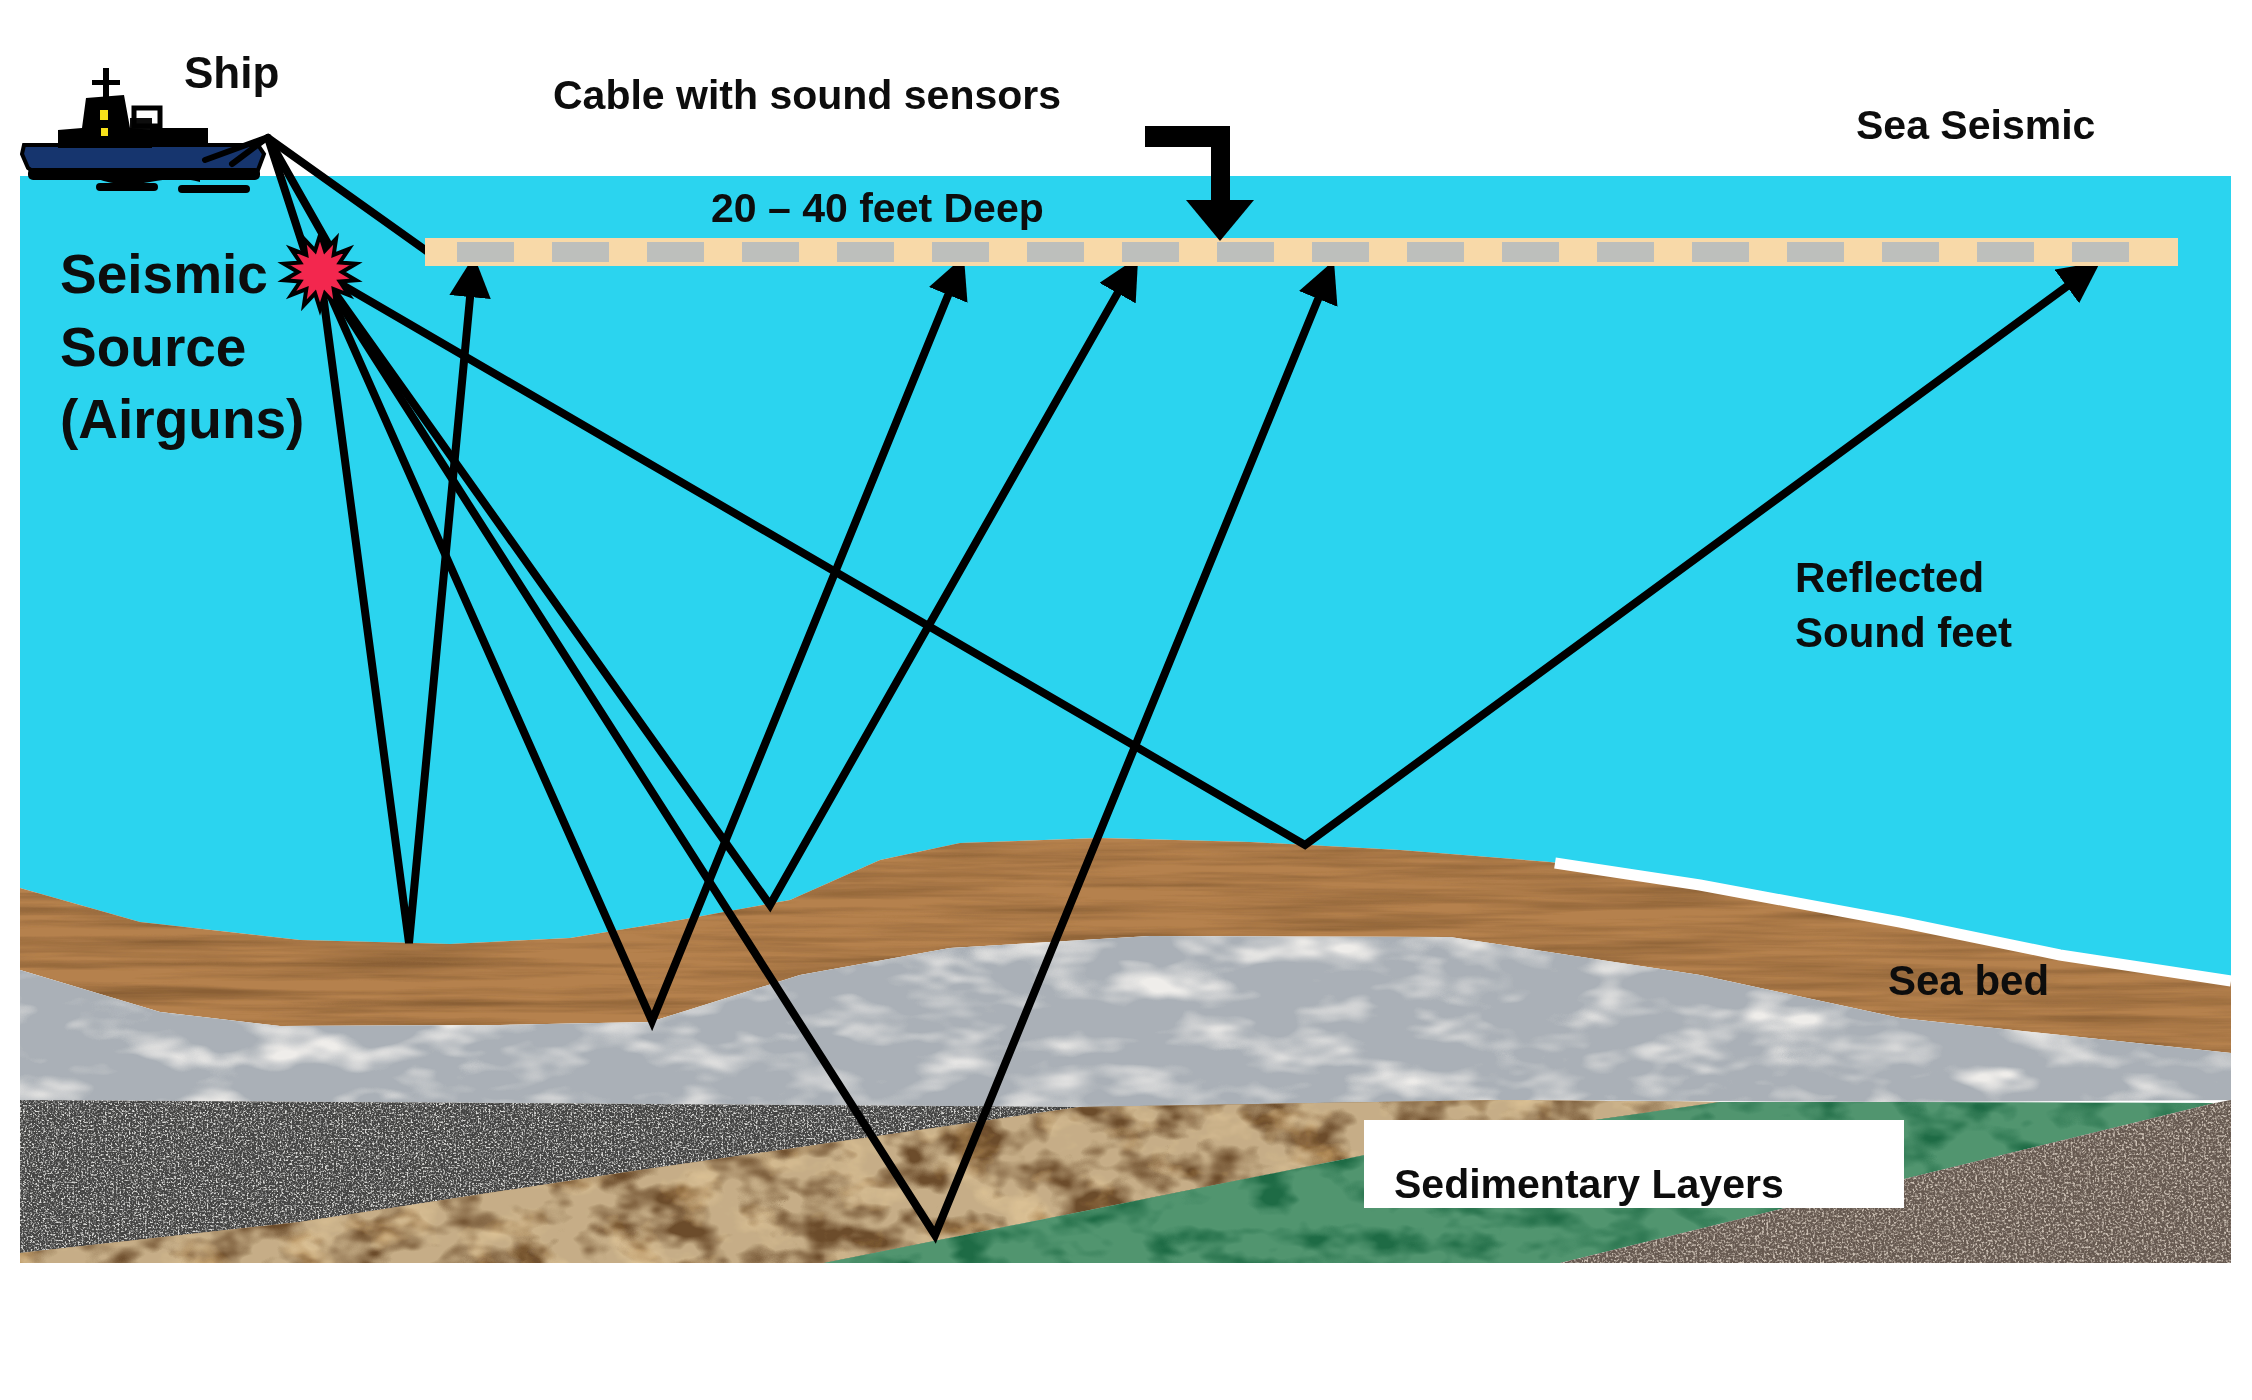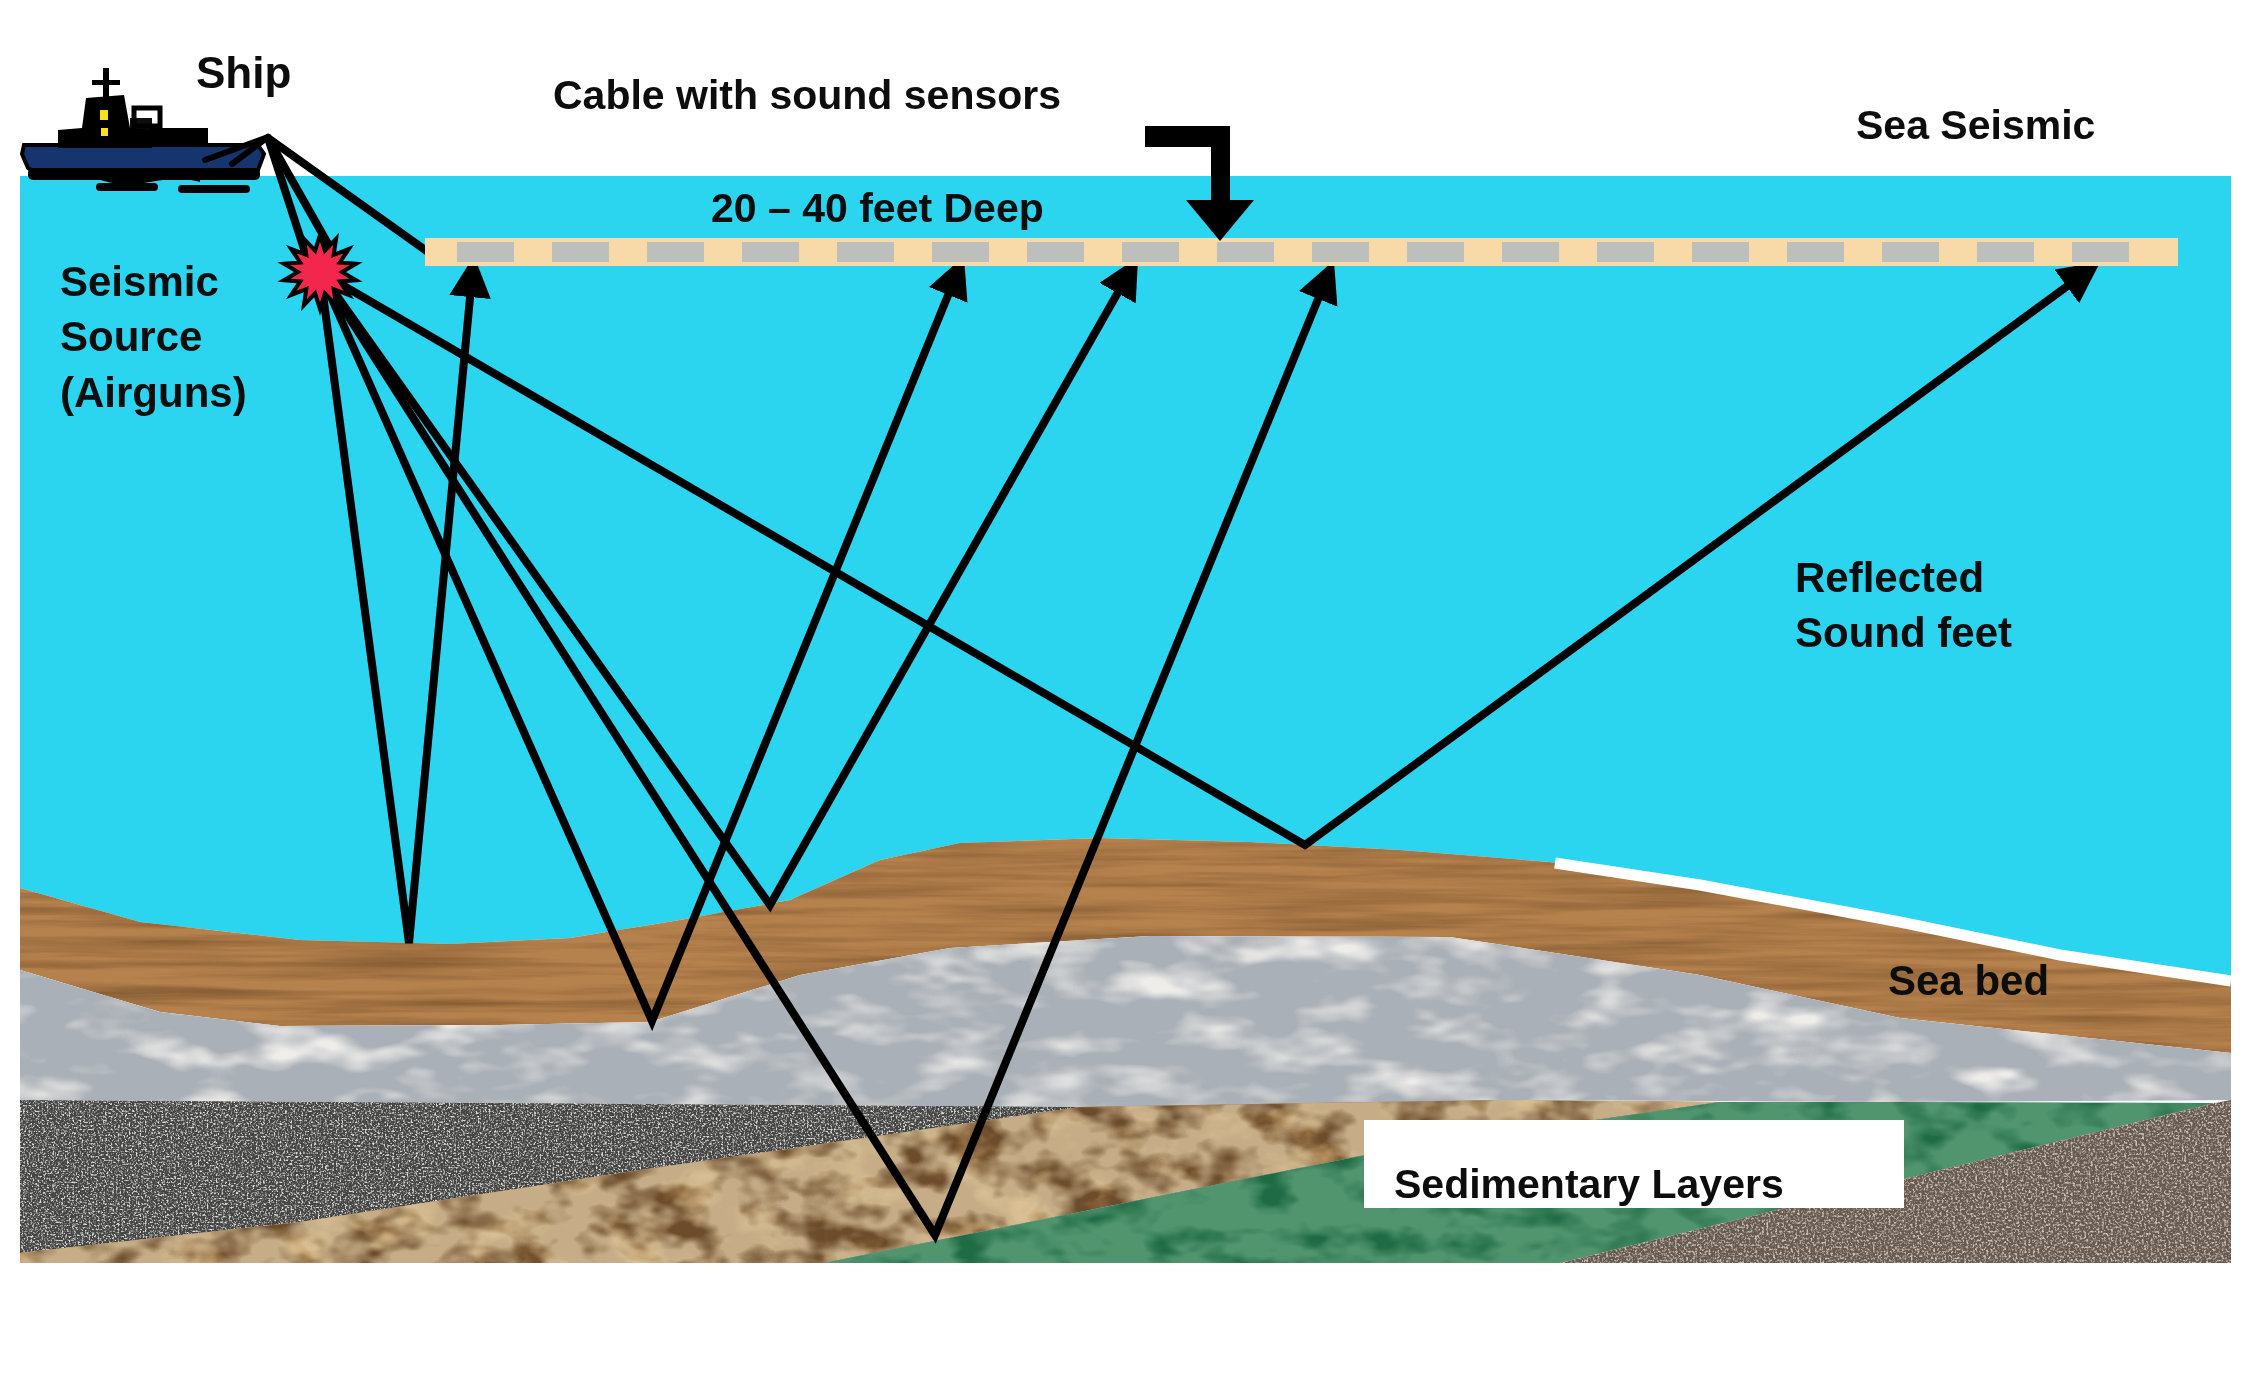--- a/index.html
+++ b/index.html
@@ -12,25 +12,25 @@
   }
   svg.scene{position:absolute;left:0;top:0;}
   .lbl{
     position:absolute;
     font-weight:bold;
     color:#0d0d0d;
     white-space:pre-line;
     line-height:1.32;
     letter-spacing:0px;
   }
-  .lbl-ship       {left:196px; top:44px;  font-size:44px;}
+  .lbl-ship       {left:184px; top:44px;  font-size:44px;}
   .lbl-cable      {left:553px; top:68px;  font-size:41px;}
   .lbl-depth      {left:711px; top:181px; font-size:41px;}
   .lbl-seasurface {left:1856px;top:98px;  font-size:41px;}
-  .lbl-source     {left:60px;  top:254px; font-size:42px;}
+  .lbl-source     {left:60px;  top:238px; font-size:55px;}
   .lbl-reflected  {left:1795px;top:550px; font-size:42px;}
   .lbl-seabed     {left:1888px;top:953px; font-size:42px;}
   .sed-box{
     position:absolute;
     left:1364px; top:1120px;
     width:540px; height:88px;
     background:#ffffff;
     display:flex; align-items:flex-end;
     padding-left:30px;
     box-sizing:border-box;

